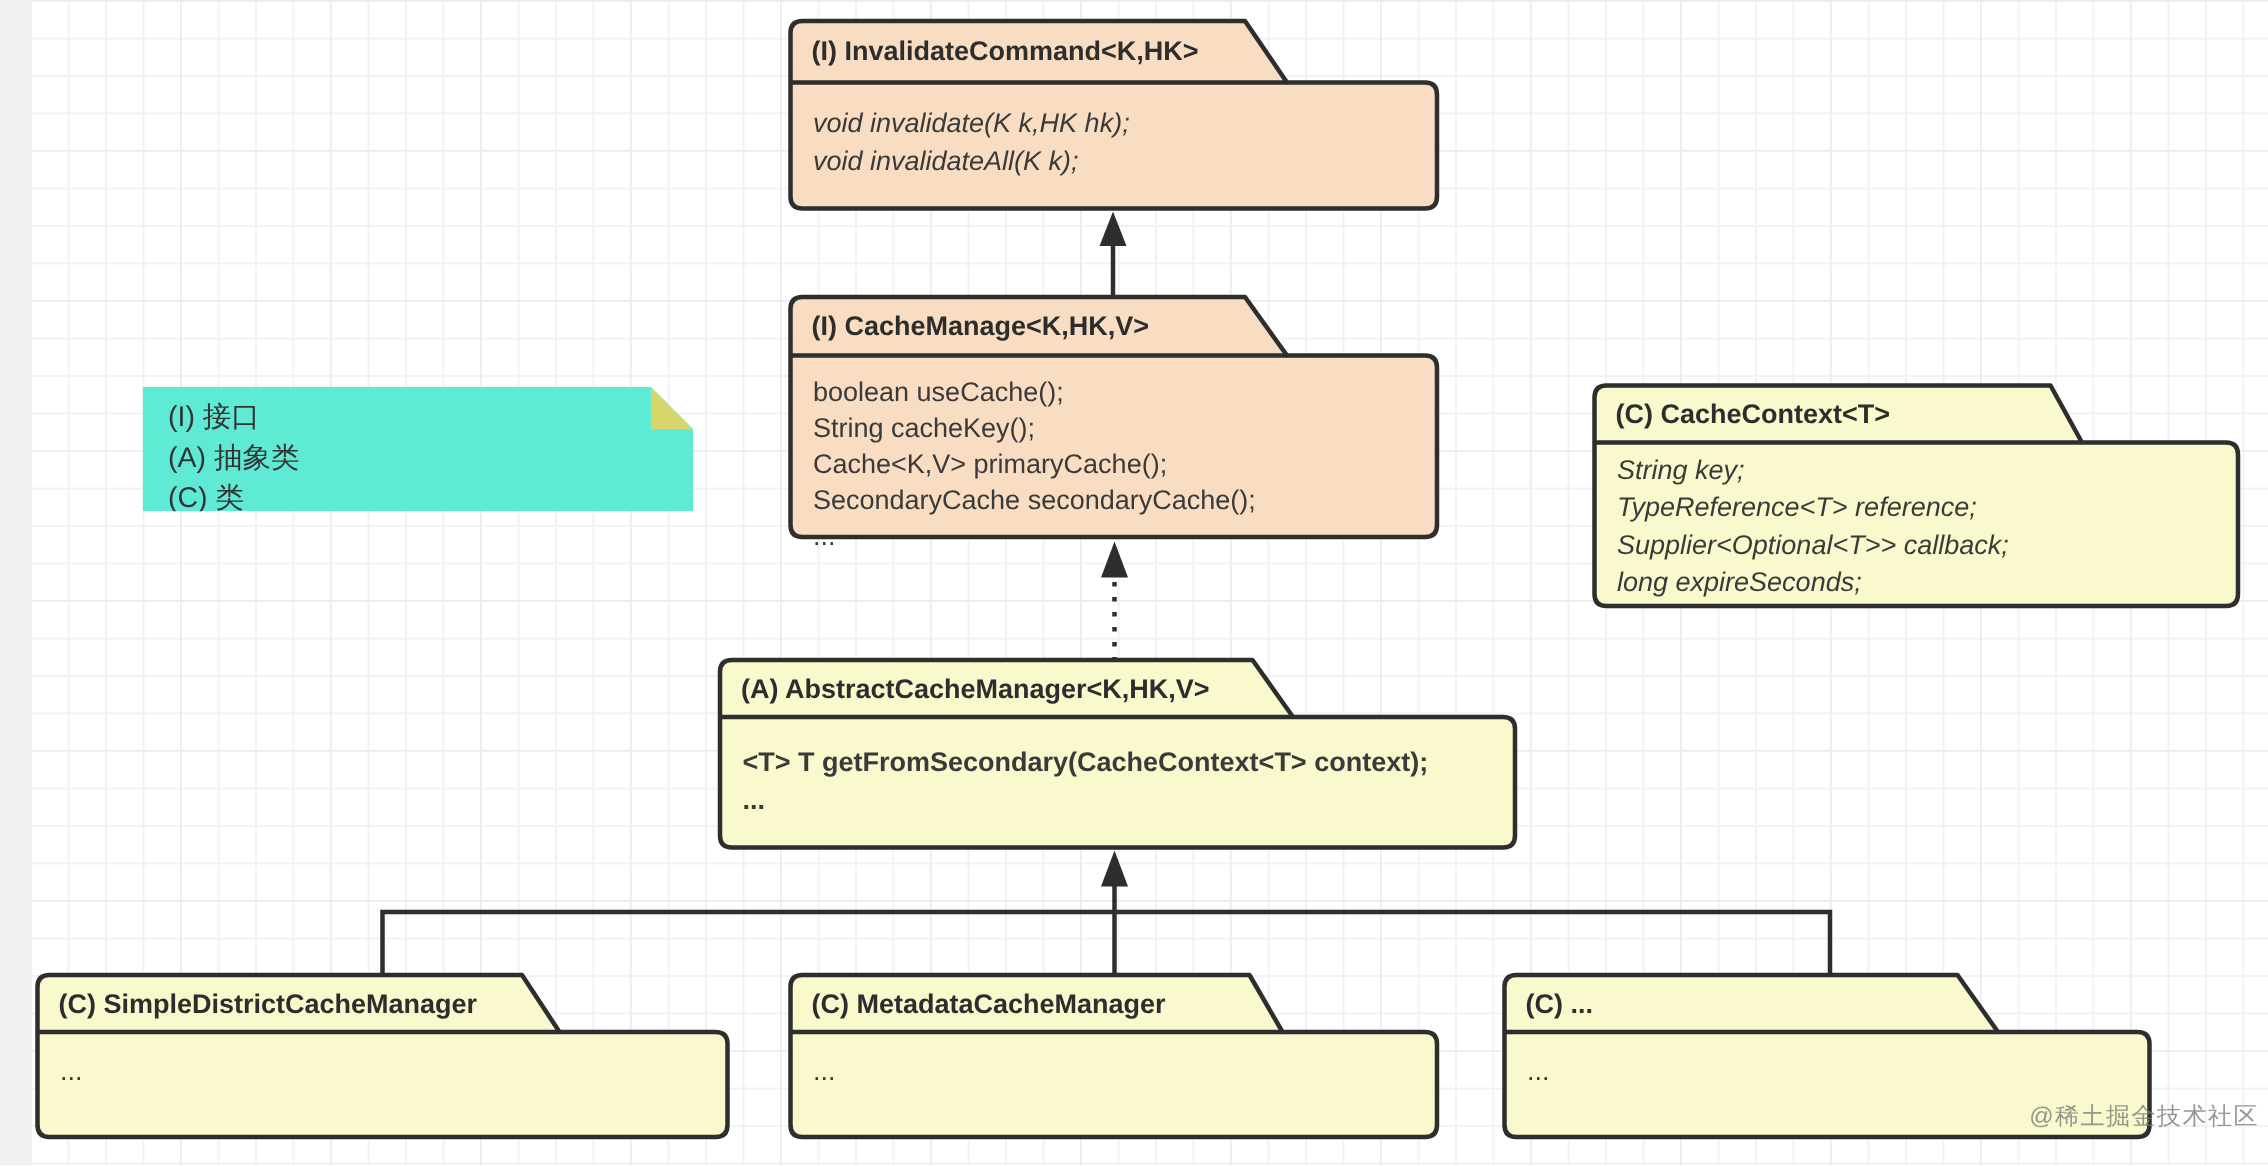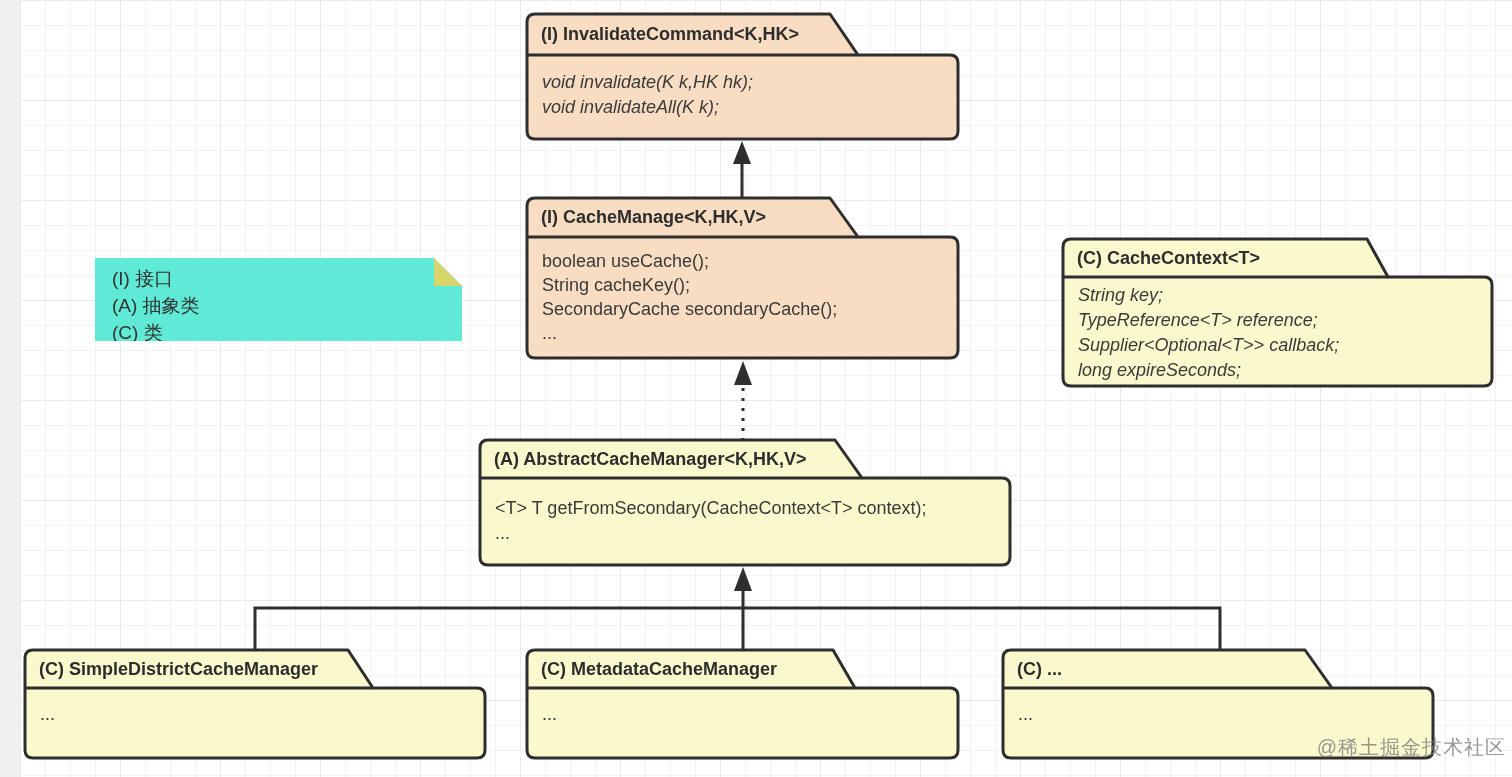--- a/index.html
+++ b/index.html
@@ -20,32 +20,32 @@
   .uml-box path.outline{stroke:#2e2e2e;stroke-width:3;stroke-linejoin:round;}
   .uml-box path.sep{stroke:#2e2e2e;stroke-width:3;fill:none;}
   .fill-orange path.outline{fill:#f8ddc2;}
   .fill-yellow path.outline{fill:#f9f9cd;}
   .tab-title{position:absolute;left:16px;top:2px;display:flex;align-items:center;
     font-size:18px;font-weight:bold;color:#2d2d2d;white-space:nowrap;}
   .box-lines{position:absolute;left:17px;right:8px;color:#3a3a3a;font-size:18px;white-space:nowrap;}
   .b1 .tab-title{height:41px;} .b1 .box-lines{top:43px;padding-top:15px;line-height:25px;font-style:italic;}
   .b2 .tab-title{height:39px;text-align:right;} .b2 .box-lines{top:41px;padding-top:12px;line-height:24px;}
   .b3 .tab-title{height:38px;} .b3 .box-lines{top:40px;padding-top:6px;line-height:25px;font-style:italic;}
-  .b4 .tab-title{height:38px;} .b4 .box-lines{top:40px;padding-top:18px;line-height:25px;}
+  .b4 .tab-title{height:38px;} .b4 .box-lines{top:40px;padding-top:18px;line-height:25px;font-weight:bold;}
   .b5 .tab-title,.b6 .tab-title,.b7 .tab-title{height:38px;}
   .b5 .box-lines,.b6 .box-lines,.b7 .box-lines{top:40px;padding-top:14px;line-height:25px;}
   #note{position:absolute;left:95px;top:258px;width:367px;height:83px;background:#5eead4;
     clip-path:polygon(0 0, calc(100% - 28px) 0, 100% 28px, 100% 100%, 0 100%);}
   #note-fold{position:absolute;top:0;right:0;width:28px;height:28px;background:#d6d66b;
     clip-path:polygon(0 0, 100% 100%, 0 100%);}
   #note-text{position:absolute;left:17px;top:7px;font-size:19px;line-height:27px;color:#333;}
   #connector-layer{position:absolute;left:0;top:0;width:1512px;height:777px;pointer-events:none;}
   #connector-layer .edge{stroke:#2e2e2e;stroke-width:3;fill:none;}
   #connector-layer .head{fill:#2e2e2e;stroke:none;}
-  #watermark{position:absolute;right:6px;top:734px;font-size:20px;color:rgba(125,125,125,0.8);
+  #watermark{position:absolute;right:6px;top:734px;font-size:16px;color:rgba(125,125,125,0.8);
     letter-spacing:1px;z-index:5;}
 </style>
 </head>
 <body>
 
 <div id="page">
   <div id="left-strip"></div>
   <div id="canvas"></div>
 
   <svg id="connector-layer" viewBox="0 0 1512 777">
@@ -78,26 +78,27 @@
 
   <div class="uml-box fill-orange b2" style="left:525px;top:196px;width:435px;height:164px;">
     <svg class="shape-svg" width="435" height="164">
       <path class="outline" d="M10 2 H305 L333 41 H425 Q433 41 433 49 V154 Q433 162 425 162 H10 Q2 162 2 154 V10 Q2 2 10 2 Z"></path>
       <path class="sep" d="M2 41 H333"></path>
     </svg>
     <div class="tab-title">(I) CacheManage&lt;K,HK,V&gt;</div>
     <div class="box-lines">
       <div>boolean useCache();</div>
       <div>String cacheKey();</div>
+      <div>Cache&lt;K,V&gt; primaryCache();</div>
       <div>SecondaryCache secondaryCache();</div>
       <div>...</div>
     </div>
   </div>
 
-  <div class="uml-box fill-yellow b3" style="left:1061px;top:237px;width:433px;height:151px;">
+  <div class="uml-box fill-yellow b3" style="left:1061px;top:255px;width:433px;height:151px;">
     <svg class="shape-svg" width="433" height="151">
       <path class="outline" d="M10 2 H306 L327 40 H423 Q431 40 431 48 V141 Q431 149 423 149 H10 Q2 149 2 141 V10 Q2 2 10 2 Z"></path>
       <path class="sep" d="M2 40 H327"></path>
     </svg>
     <div class="tab-title">(C) CacheContext&lt;T&gt;</div>
     <div class="box-lines">
       <div>String key;</div>
       <div>TypeReference&lt;T&gt; reference;</div>
       <div>Supplier&lt;Optional&lt;T&gt;&gt; callback;</div>
       <div>long expireSeconds;</div>

